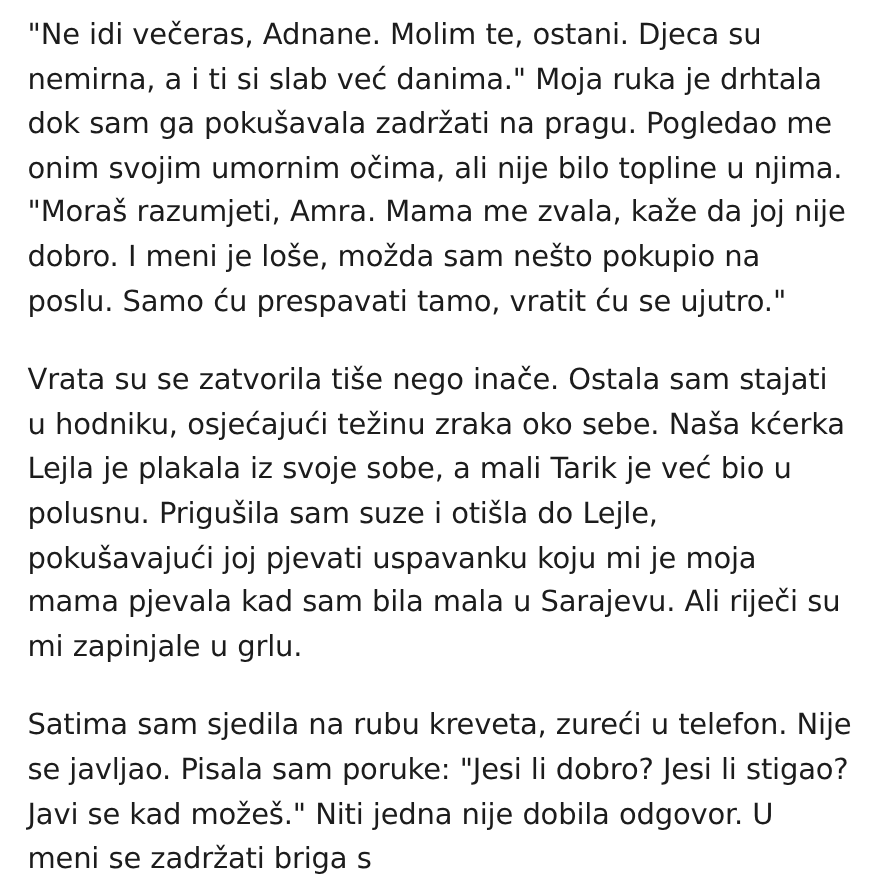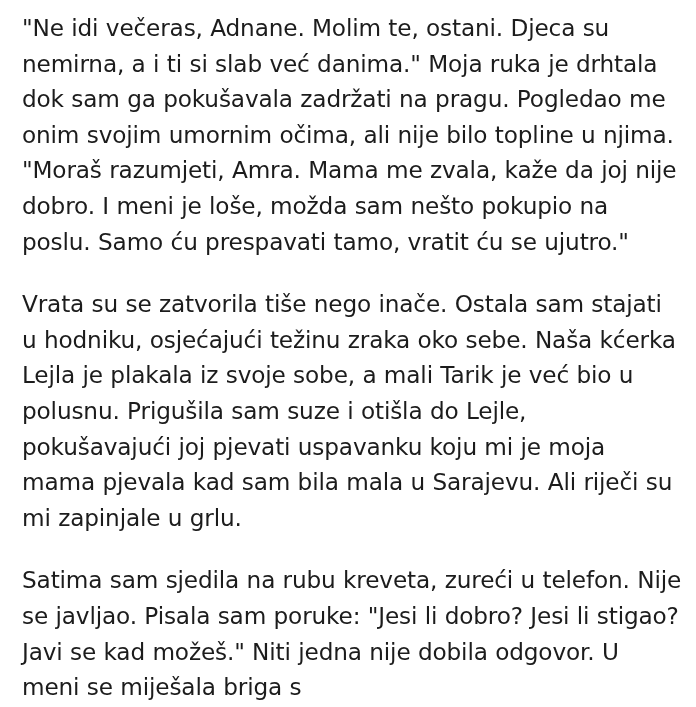--- a/index.html
+++ b/index.html
@@ -34,15 +34,15 @@
     margin-bottom: 0;
   }
 </style>
 </head>
 <body>
 
 <div class="page">
   <div class="story-text">
     <p>"Ne idi večeras, Adnane. Molim te, ostani. Djeca su nemirna, a i ti si slab već danima." Moja ruka je drhtala dok sam ga pokušavala zadržati na pragu. Pogledao me onim svojim umornim očima, ali nije bilo topline u njima. "Moraš razumjeti, Amra. Mama me zvala, kaže da joj nije dobro. I meni je loše, možda sam nešto pokupio na poslu. Samo ću prespavati tamo, vratit ću se ujutro."</p>
     <p>Vrata su se zatvorila tiše nego inače. Ostala sam stajati u hodniku, osjećajući težinu zraka oko sebe. Naša kćerka Lejla je plakala iz svoje sobe, a mali Tarik je već bio u polusnu. Prigušila sam suze i otišla do Lejle, pokušavajući joj pjevati uspavanku koju mi je moja mama pjevala kad sam bila mala u Sarajevu. Ali riječi su mi zapinjale u grlu.</p>
-    <p>Satima sam sjedila na rubu kreveta, zureći u telefon. Nije se javljao. Pisala sam poruke: "Jesi li dobro? Jesi li stigao? Javi se kad možeš." Niti jedna nije dobila odgovor. U meni se miješala briga s</p>
+    <p>Satima sam sjedila na rubu kreveta, zureći u telefon. Nije se javljao. Pisala sam poruke: "Jesi li dobro? Jesi li stigao? Javi se kad možeš." Niti jedna nije dobila odgovor. U meni se zadržati briga s</p>
   </div>
 </div>
 
 </body></html>

